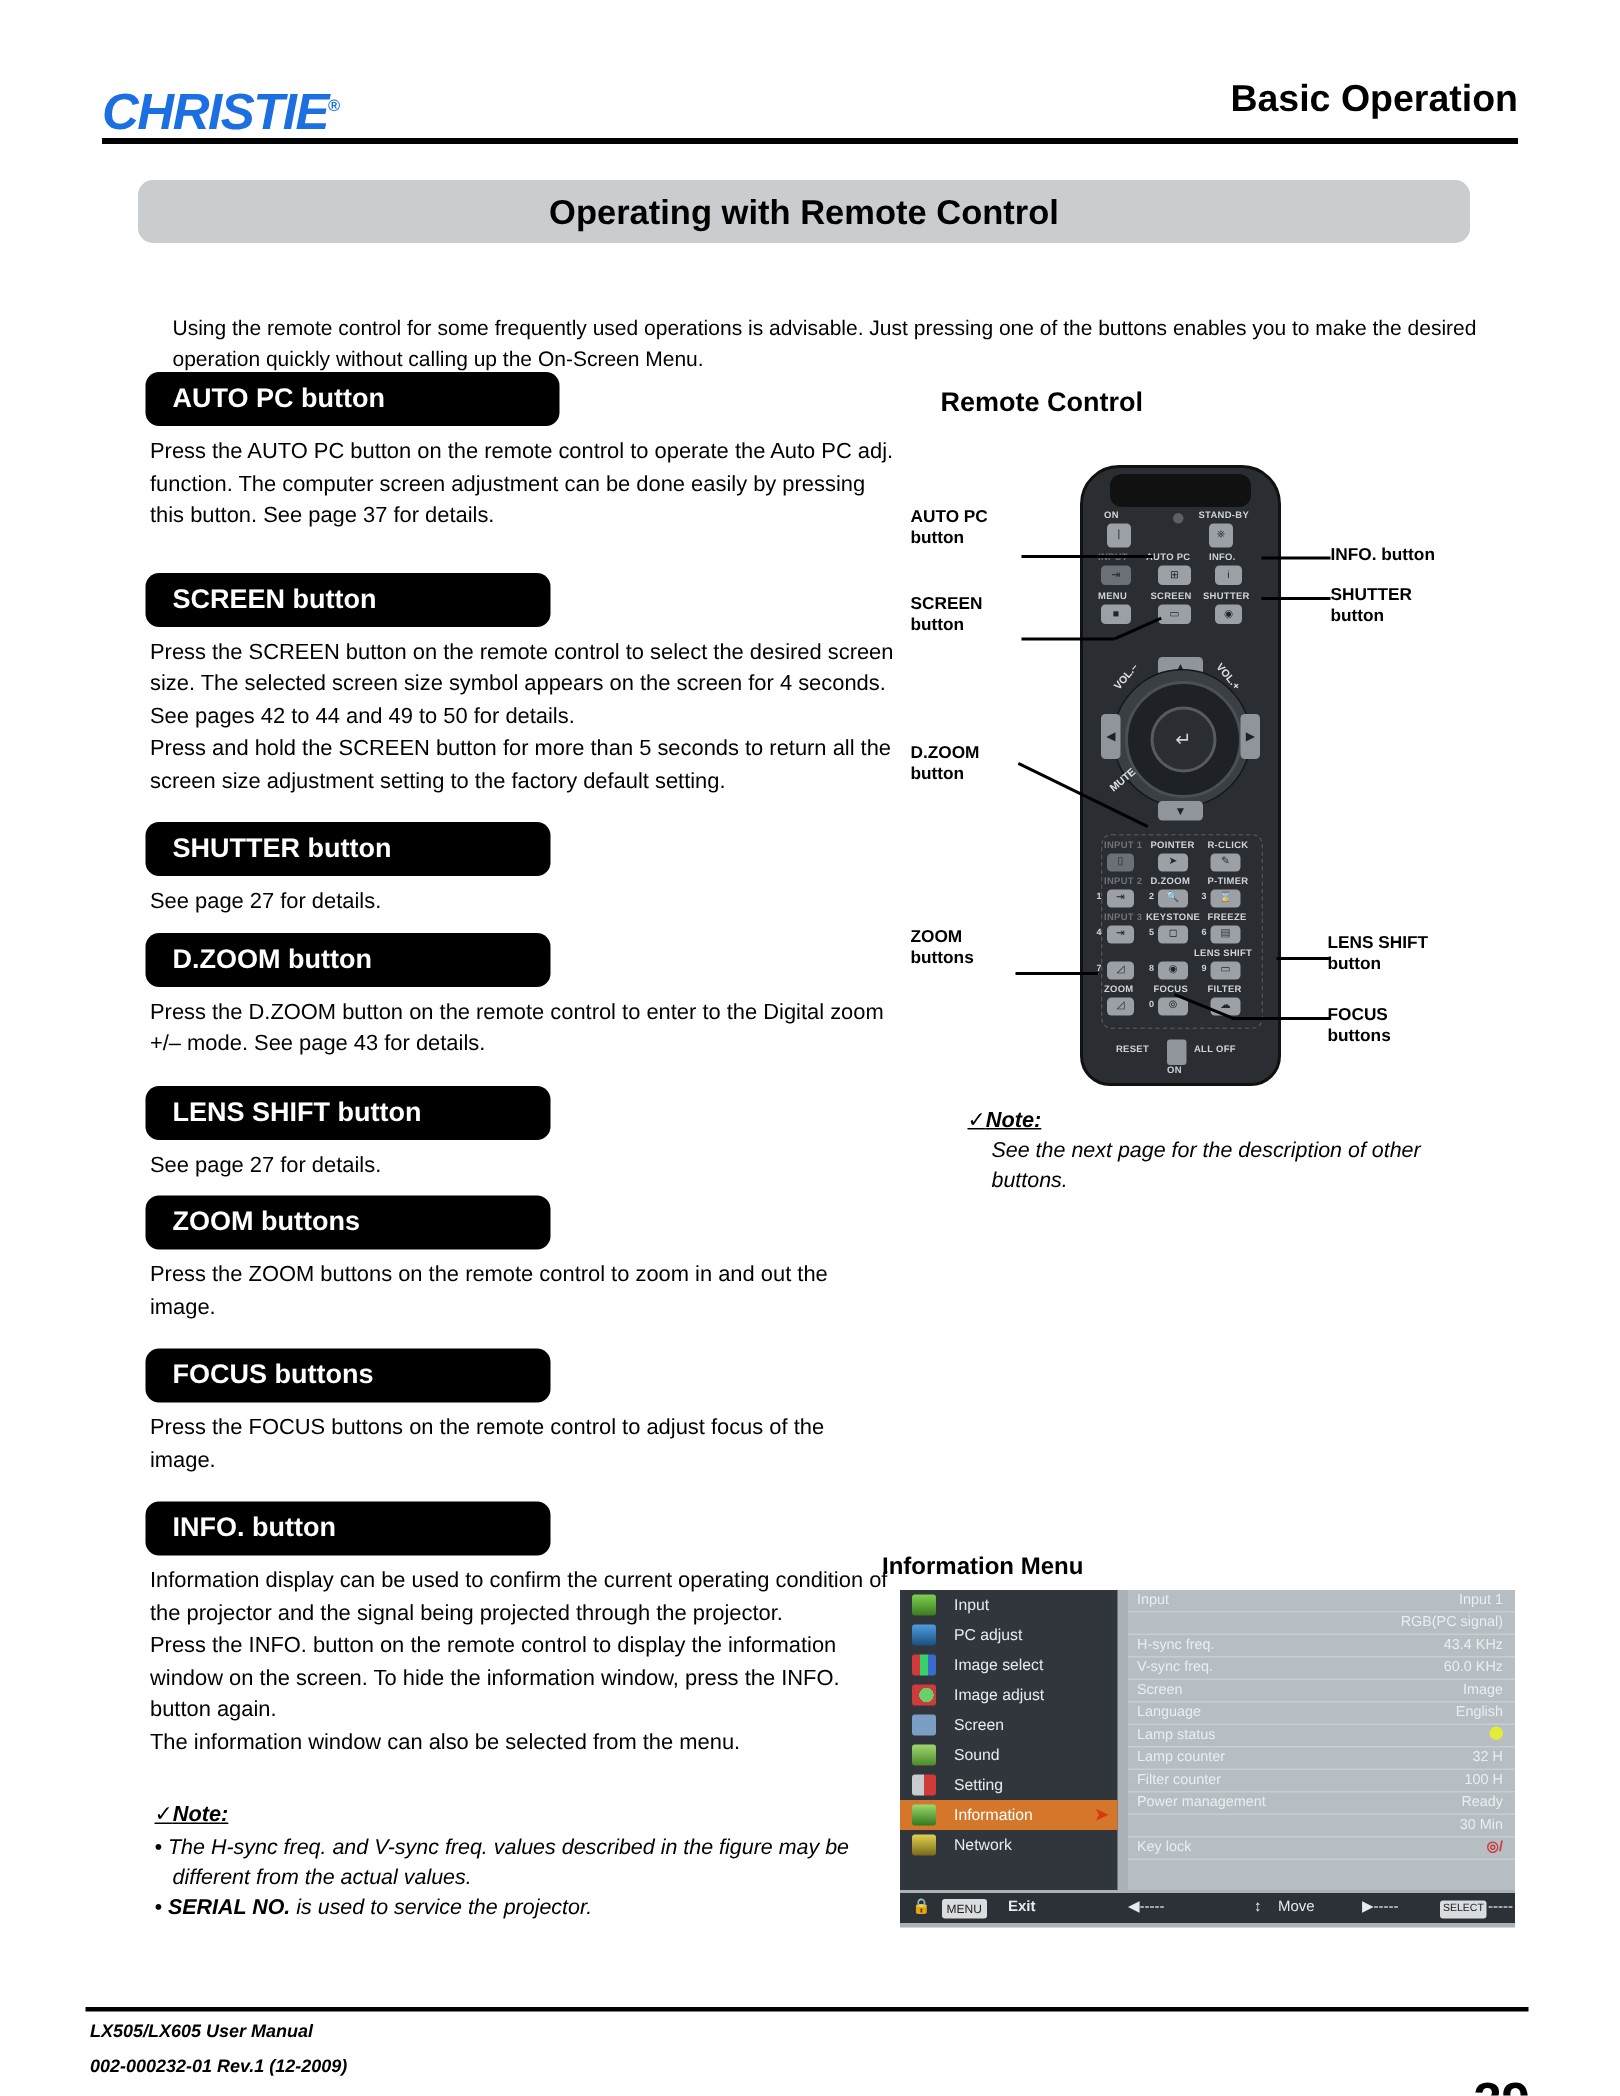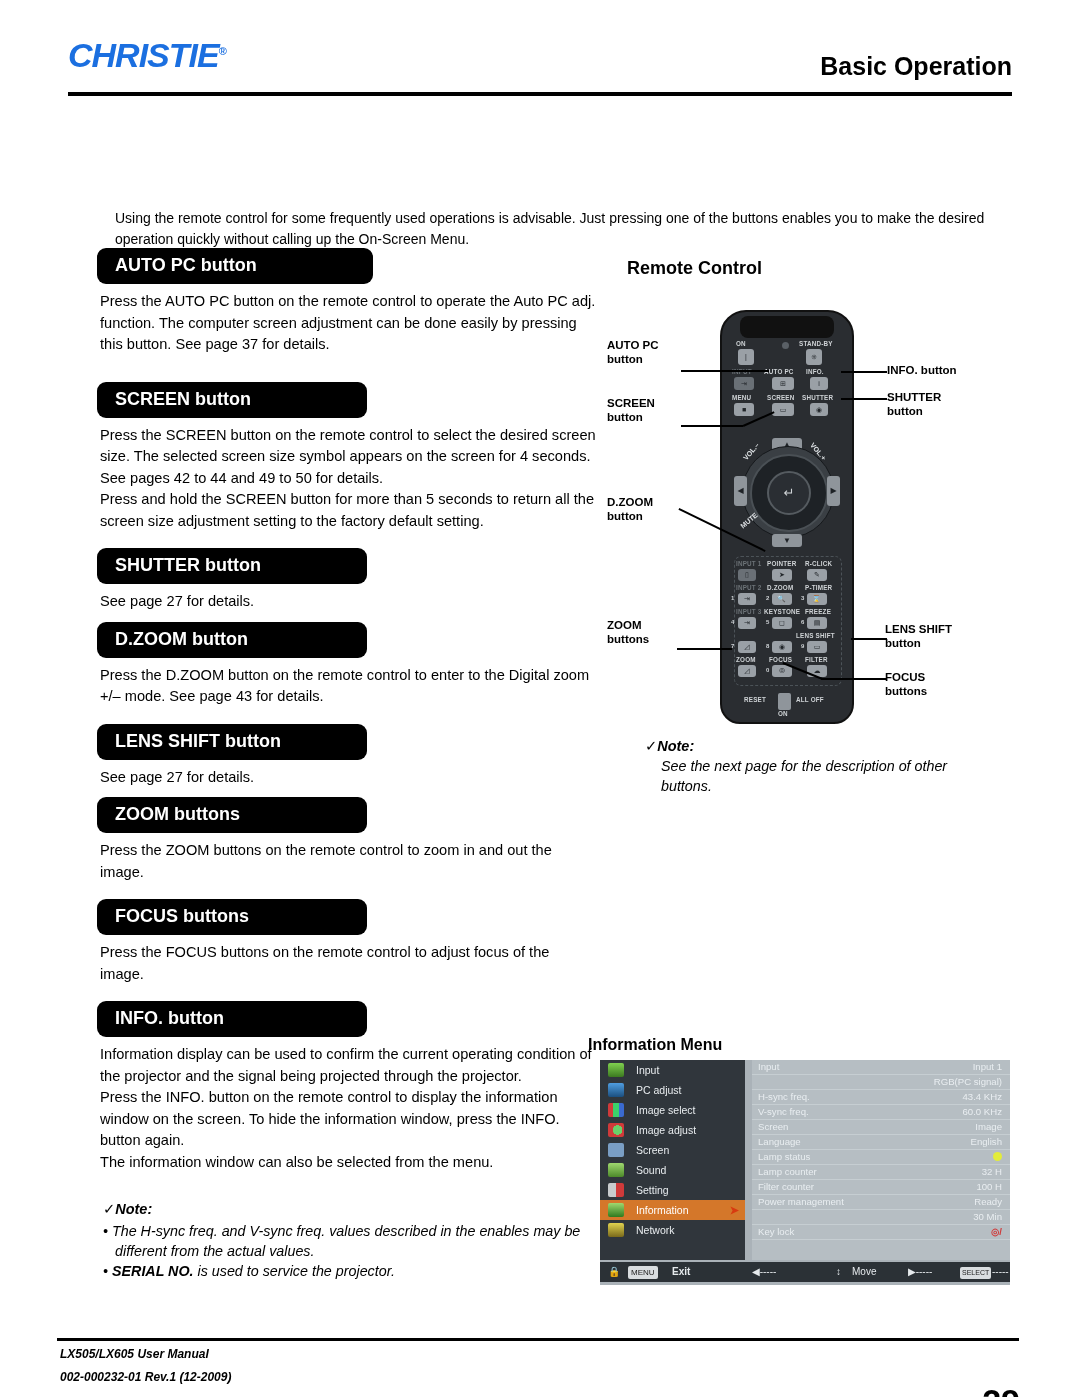--- a/index.html
+++ b/index.html
@@ -7,21 +7,21 @@
     width:1080px;height:1397px;
     background:#ffffff;
     font-family:"Liberation Sans", sans-serif;
     color:#000;
     position:relative;
     overflow:hidden;
   }
   .page{position:absolute;left:0;top:0;width:1080px;height:1397px;}
 
   
-  .logo{position:absolute;left:68px;top:36px;font-size:34px;font-weight:bold;font-style:italic;
+  .logo{position:absolute;left:68px;top:56px;font-size:34px;font-weight:bold;font-style:italic;
         color:#1b6fe0;letter-spacing:-1px;font-family:"Liberation Sans",sans-serif;}
   .logo .reg{font-size:11px;vertical-align:super;font-style:normal;}
   .header-title{position:absolute;right:68px;top:52px;font-size:25px;font-weight:bold;}
   .header-rule{position:absolute;left:68px;top:92px;width:944px;height:4px;background:#000;}
 
   
   .banner{position:absolute;left:92px;top:120px;width:888px;height:42px;background:#c9cdd0;
           border-radius:10px 10px 10px 10px;}
   .banner-text{position:absolute;left:0;top:0;width:888px;line-height:42px;text-align:center;
           font-size:23px;font-weight:bold;color:#000;}
@@ -36,21 +36,21 @@
   .sec-head.w1{width:258px;}
   .sec-head.w2{width:252px;}
   .body-text{font-size:14.6px;line-height:21.5px;margin:7px 0 0 3px;}
 
   .blk{margin-bottom:0;}
   .gap-lg{height:26px;}
   .gap-md{height:16px;}
   .gap-sm{height:9px;}
 
   
-  .note-head{font-style:italic;font-weight:bold;font-size:14.5px;}
+  .note-head{font-style:italic;font-weight:bold;font-size:14.5px;text-decoration:underline;}
   .note-check{font-style:normal;font-weight:normal;}
   .note-body{font-style:italic;font-size:14.3px;line-height:20px;}
   .note-li{display:block;padding-left:12px;text-indent:-12px;}
 
   
   .col-right{position:absolute;left:627px;top:258px;width:390px;}
   .rc-title{font-size:18px;font-weight:bold;}
 
   
   .remote-fig{position:absolute;left:605px;top:300px;width:412px;height:430px;}
@@ -132,20 +132,23 @@
 </style>
 </head>
 <body>
 
 <div class="page">
 
   <div class="logo"><span>CHRISTIE</span><span class="reg">®</span></div>
   <div class="header-title">Basic Operation</div>
   <div class="header-rule"></div>
 
+  <div class="banner">
+    <div class="banner-text">Operating with Remote Control</div>
+  </div>
 
   <div class="intro">Using the remote control for some frequently used operations is advisable. Just pressing one of the buttons enables you to make the desired operation quickly without calling up the On-Screen Menu.</div>
 
   <div class="col-left">
 
     <div class="blk">
       <div class="sec-head w1">AUTO PC button</div>
       <div class="body-text">Press the AUTO PC button on the remote control to operate the Auto PC adj. function. The computer screen adjustment can be done easily by pressing this button. See page 37 for details.</div>
     </div>
     <div class="gap-lg"></div>
@@ -192,21 +195,21 @@
       <div class="body-text" style="white-space:pre-line;">Information display can be used to confirm the current operating condition of the projector and the signal being projected through the projector.
 Press the INFO. button on the remote control to display the information window on the screen. To hide the information window, press the INFO. button again.
 The information window can also be selected from the menu.</div>
     </div>
 
     <div style="height:28px"></div>
 
     <div style="padding-left:6px;">
       <div class="note-head"><span class="note-check">✓</span><span>Note:</span></div>
       <div class="note-body" style="margin-top:4px">
-        <span class="note-li">• <span>The H-sync freq. and V-sync freq. values described in the enables may be different from the actual values.</span></span>
+        <span class="note-li">• <span>The H-sync freq. and V-sync freq. values described in the figure may be different from the actual values.</span></span>
         <span class="note-li">• <b>SERIAL NO.</b><span> is used to service the projector.</span></span>
       </div>
     </div>
   </div>
 
   <div class="col-right">
     <div class="rc-title">Remote Control</div>
   </div>
 
   <div class="remote-fig">

